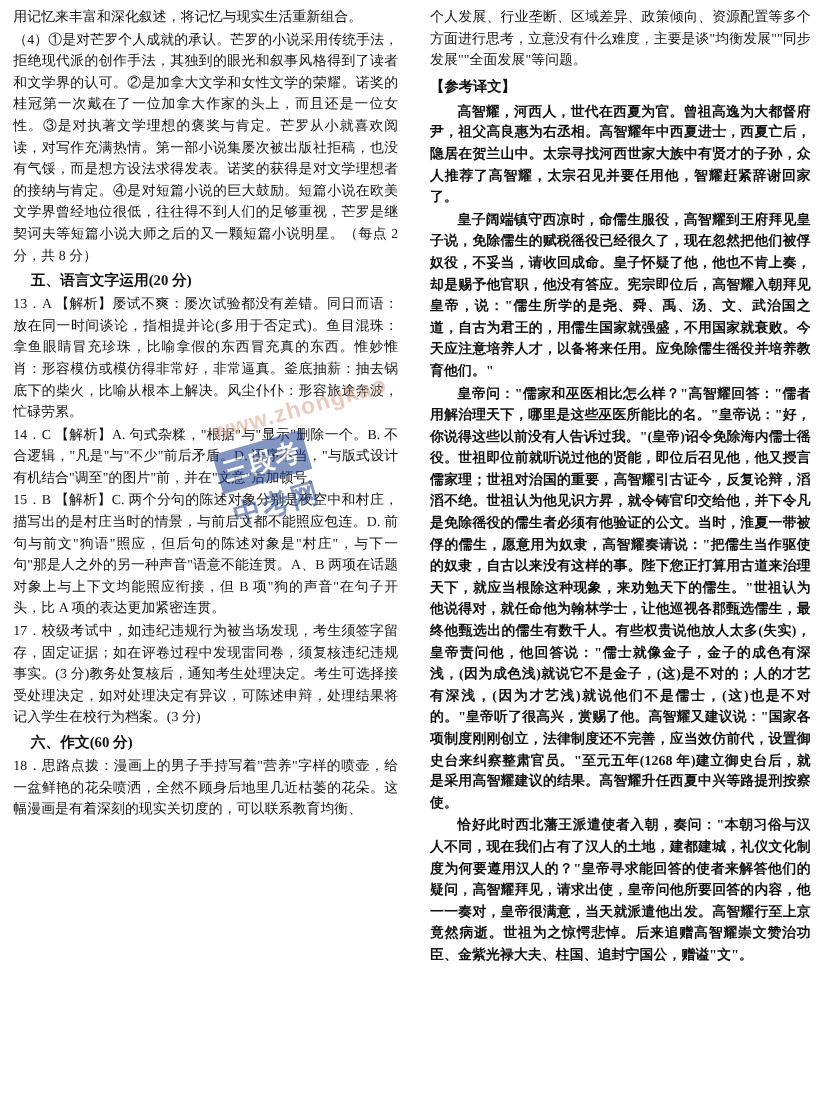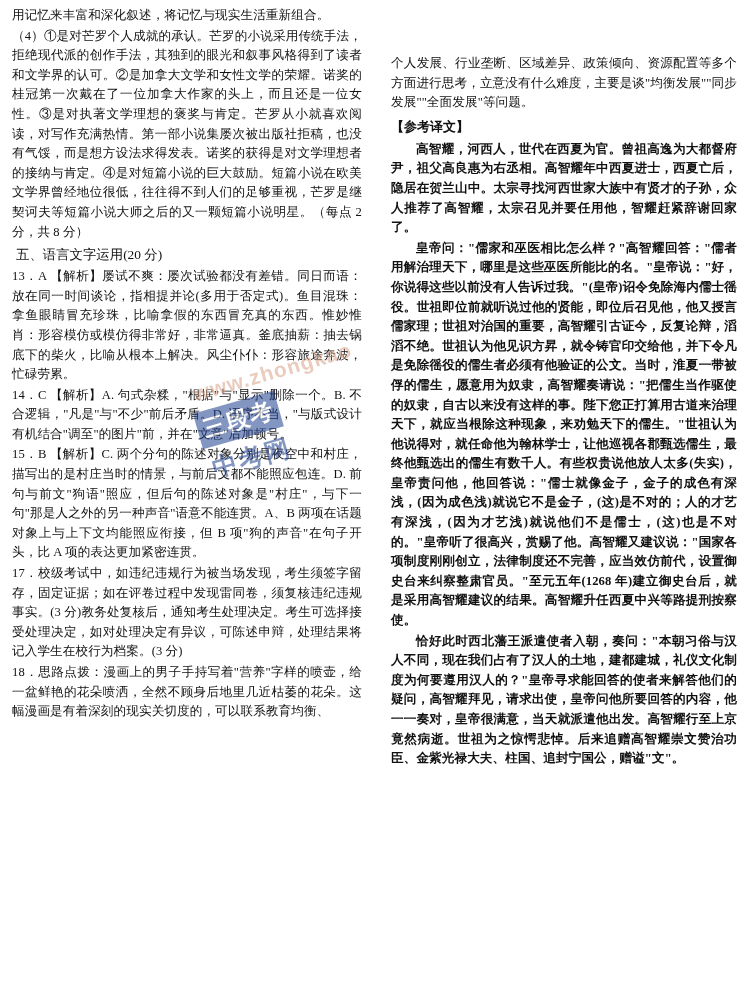--- a/index.html
+++ b/index.html
@@ -28,21 +28,20 @@
     width: 360px;
     box-sizing: border-box;
     position: relative;
   }
   .col.left {
     padding-right: 10px;
     border-right: 0px solid #ccc;
   }
   .col.right {
     padding-left: 14px;
-    margin-top: 48px;
   }
   .divider {
     width: 1px;
     background: transparent;
     margin: 0 2px;
   }
   p {
     margin: 0 0 1px 0;
     font-size: 12.6px;
     line-height: 19.6px;
@@ -52,23 +51,23 @@
   }
   p.ind {
     text-indent: 0;
   }
   p.ind2 {
     text-indent: 25px;
     font-weight: bold;
   }
   .sec-title {
     font-size: 13.4px;
-    font-weight: normal;
+    font-weight: bold;
     line-height: 22px;
-    margin: 2px 0 1px 4px;
+    margin: 2px 0 1px 16px;
   }
   .item {
     margin: 0 0 1px 0;
     font-family: Liberation Serif, serif;
   }
   .bracket-title {
     font-size: 13px;
     font-weight: bold;
     line-height: 22px;
     margin: 3px 0 2px 0;
@@ -130,33 +129,35 @@
 
     <p class="ind">用记忆来丰富和深化叙述，将记忆与现实生活重新组合。</p>
     <p class="ind">（4）①是对芒罗个人成就的承认。芒罗的小说采用传统手法，拒绝现代派的创作手法，其独到的眼光和叙事风格得到了读者和文学界的认可。②是加拿大文学和女性文学的荣耀。诺奖的桂冠第一次戴在了一位加拿大作家的头上，而且还是一位女性。③是对执著文学理想的褒奖与肯定。芒罗从小就喜欢阅读，对写作充满热情。第一部小说集屡次被出版社拒稿，也没有气馁，而是想方设法求得发表。诺奖的获得是对文学理想者的接纳与肯定。④是对短篇小说的巨大鼓励。短篇小说在欧美文学界曾经地位很低，往往得不到人们的足够重视，芒罗是继契诃夫等短篇小说大师之后的又一颗短篇小说明星。（每点 2 分，共 8 分）</p>
 
     <div class="sec-title">五、语言文字运用(20 分)</div>
     <p class="item">13．A 【解析】屡试不爽：屡次试验都没有差错。同日而语：放在同一时间谈论，指相提并论(多用于否定式)。鱼目混珠：拿鱼眼睛冒充珍珠，比喻拿假的东西冒充真的东西。惟妙惟肖：形容模仿或模仿得非常好，非常逼真。釜底抽薪：抽去锅底下的柴火，比喻从根本上解决。风尘仆仆：形容旅途奔波，忙碌劳累。</p>
     <p class="item">14．C 【解析】A. 句式杂糅，"根据"与"显示"删除一个。B. 不合逻辑，"凡是"与"不少"前后矛盾。D. 语序不当，"与版式设计有机结合"调至"的图片"前，并在"文意"后加顿号。</p>
     <p class="item">15．B 【解析】C. 两个分句的陈述对象分别是夜空中和村庄，描写出的是村庄当时的情景，与前后文都不能照应包连。D. 前句与前文"狗语"照应，但后句的陈述对象是"村庄"，与下一句"那是人之外的另一种声音"语意不能连贯。A、B 两项在话题对象上与上下文均能照应衔接，但 B 项"狗的声音"在句子开头，比 A 项的表达更加紧密连贯。</p>
     <p class="item">17．校级考试中，如违纪违规行为被当场发现，考生须签字留存，固定证据；如在评卷过程中发现雷同卷，须复核违纪违规事实。(3 分)教务处复核后，通知考生处理决定。考生可选择接受处理决定，如对处理决定有异议，可陈述申辩，处理结果将记入学生在校行为档案。(3 分)</p>
 
+    <div class="sec-title">六、作文(60 分)</div>
     <p class="item">18．思路点拨：漫画上的男子手持写着"营养"字样的喷壶，给一盆鲜艳的花朵喷洒，全然不顾身后地里几近枯萎的花朵。这幅漫画是有着深刻的现实关切度的，可以联系教育均衡、</p>
 
   </div>
 
   <div class="divider"></div>
 
   <div class="col right">
 
     <p class="ind">个人发展、行业垄断、区域差异、政策倾向、资源配置等多个方面进行思考，立意没有什么难度，主要是谈"均衡发展""同步发展""全面发展"等问题。</p>
 
     <div class="bracket-title">【参考译文】</div>
 
     <p class="ind2">高智耀，河西人，世代在西夏为官。曾祖高逸为大都督府尹，祖父高良惠为右丞相。高智耀年中西夏进士，西夏亡后，隐居在贺兰山中。太宗寻找河西世家大族中有贤才的子孙，众人推荐了高智耀，太宗召见并要任用他，智耀赶紧辞谢回家了。</p>
+    <p class="ind2">皇子阔端镇守西凉时，命儒生服役，高智耀到王府拜见皇子说，免除儒生的赋税徭役已经很久了，现在忽然把他们被俘奴役，不妥当，请收回成命。皇子怀疑了他，他也不肯上奏，却是赐予他官职，他没有答应。宪宗即位后，高智耀入朝拜见皇帝，说："儒生所学的是尧、舜、禹、汤、文、武治国之道，自古为君王的，用儒生国家就强盛，不用国家就衰败。今天应注意培养人才，以备将来任用。应免除儒生徭役并培养教育他们。"</p>
     <p class="ind2">皇帝问："儒家和巫医相比怎么样？"高智耀回答："儒者用解治理天下，哪里是这些巫医所能比的名。"皇帝说："好，你说得这些以前没有人告诉过我。"(皇帝)诏令免除海内儒士徭役。世祖即位前就听说过他的贤能，即位后召见他，他又授言儒家理；世祖对治国的重要，高智耀引古证今，反复论辩，滔滔不绝。世祖认为他见识方昇，就令铸官印交给他，并下令凡是免除徭役的儒生者必须有他验证的公文。当时，淮夏一带被俘的儒生，愿意用为奴隶，高智耀奏请说："把儒生当作驱使的奴隶，自古以来没有这样的事。陛下您正打算用古道来治理天下，就应当根除这种现象，来劝勉天下的儒生。"世祖认为他说得对，就任命他为翰林学士，让他巡视各郡甄选儒生，最终他甄选出的儒生有数千人。有些权贵说他放人太多(失实)，皇帝责问他，他回答说："儒士就像金子，金子的成色有深浅，(因为成色浅)就说它不是金子，(这)是不对的；人的才艺有深浅，(因为才艺浅)就说他们不是儒士，(这)也是不对的。"皇帝听了很高兴，赏赐了他。高智耀又建议说："国家各项制度刚刚创立，法律制度还不完善，应当效仿前代，设置御史台来纠察整肃官员。"至元五年(1268 年)建立御史台后，就是采用高智耀建议的结果。高智耀升任西夏中兴等路提刑按察使。</p>
     <p class="ind2">恰好此时西北藩王派遣使者入朝，奏问："本朝习俗与汉人不同，现在我们占有了汉人的土地，建都建城，礼仪文化制度为何要遵用汉人的？"皇帝寻求能回答的使者来解答他们的疑问，高智耀拜见，请求出使，皇帝问他所要回答的内容，他一一奏对，皇帝很满意，当天就派遣他出发。高智耀行至上京竟然病逝。世祖为之惊愕悲悼。后来追赠高智耀崇文赞治功臣、金紫光禄大夫、柱国、追封宁国公，赠谥"文"。</p>
 
   </div>
 
   <div class="watermark">
     <div class="wm-text1">www.zhongkao</div>
     <div class="wm-box">三段考</div>
     <div class="wm-text2">中考网</div>
   </div>

